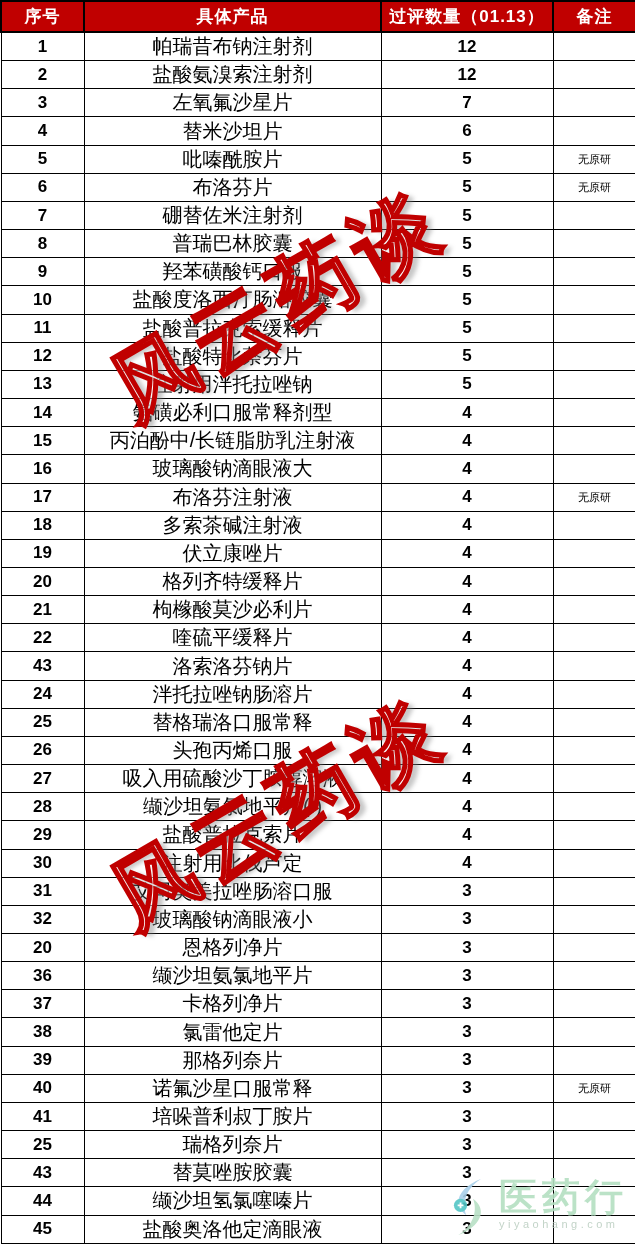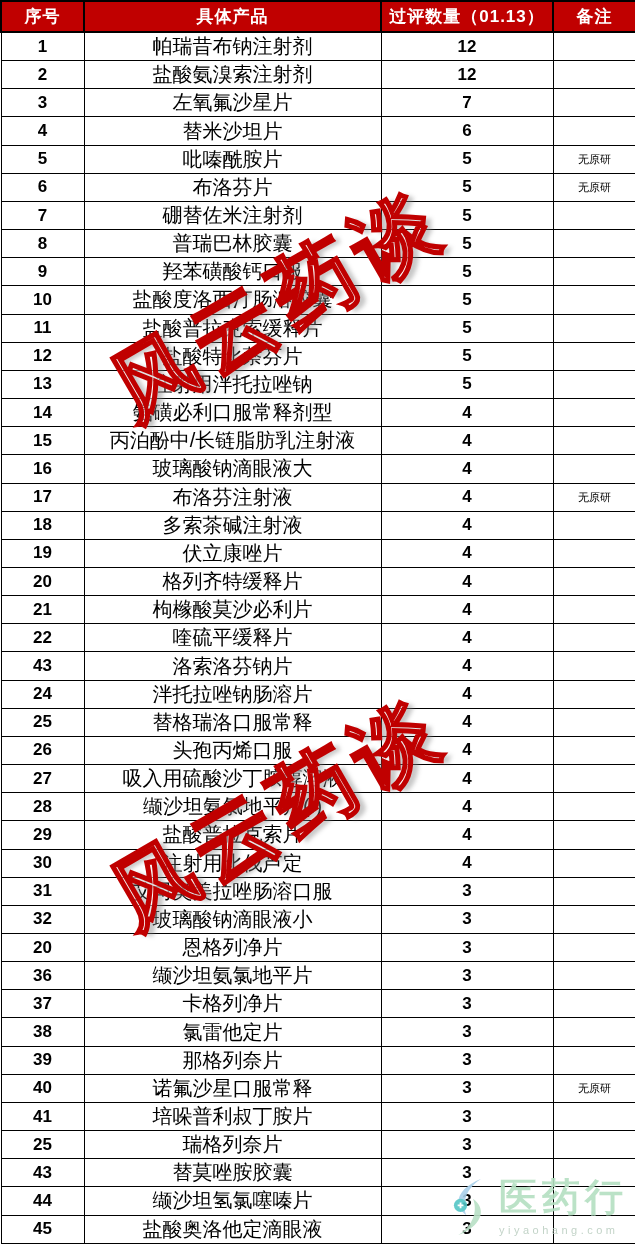--- a/index.html
+++ b/index.html
@@ -60,21 +60,21 @@
   .logo {
     position:absolute;
     right:7px; bottom:8px;
     display:flex;
     align-items:flex-start;
     pointer-events:none;
     opacity:0.9;
     z-index:6;
   }
   .logo-icon {width:54px; height:58px; margin-right:4px; flex:0 0 auto;}
-  .logo-texts {display:flex; flex-direction:column; align-items:flex-start;gap:6px;}
+  .logo-texts {display:flex; flex-direction:column; align-items:flex-start;}
   .logo-name {
     font-size:38px;
     line-height:38px;
     font-weight:bold;
     letter-spacing:5px;
     color:#b4dfc1;
   }
   .logo-url {
     font-size:11px;
     letter-spacing:3.5px;

